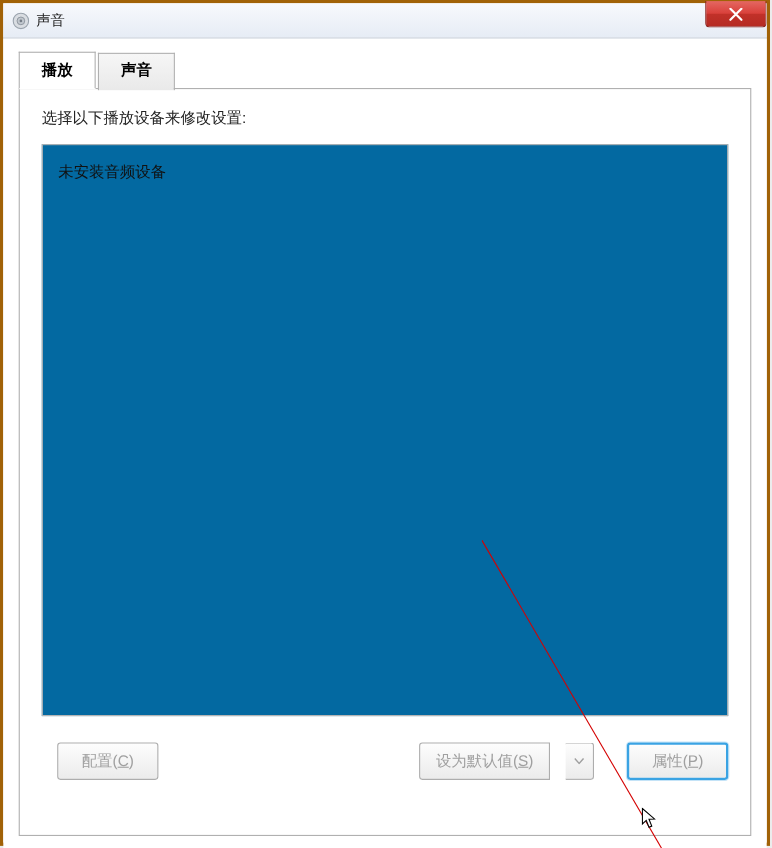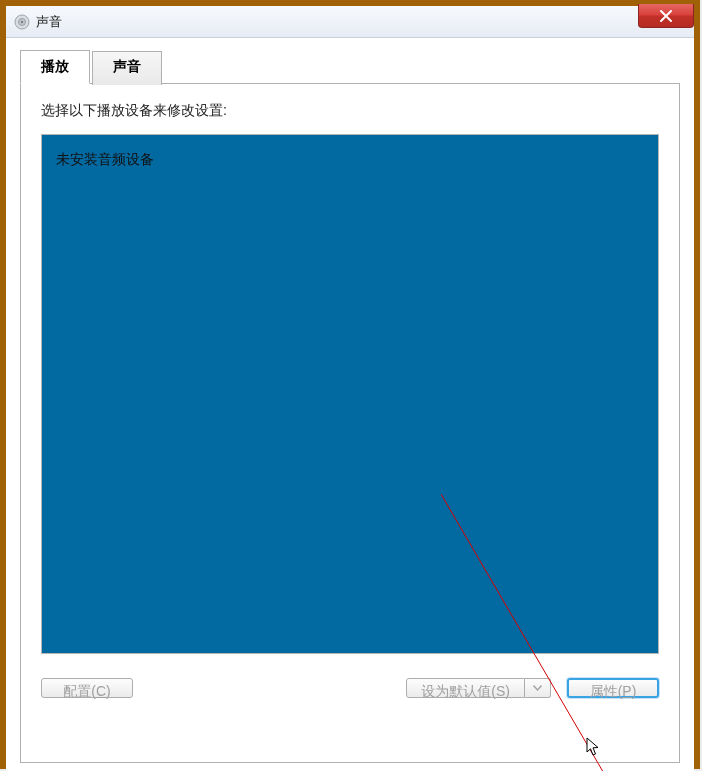--- a/index.html
+++ b/index.html
@@ -8,21 +8,21 @@
       font-size: 13px;
       background: #ececec;
       width: 702px;
       height: 771px;
       overflow: hidden;
     }
     .window {
       width: 700px;
       height: 769px;
       background: #fff;
-      border: 6px solid #a16207;
+      border: 3px solid #a16207;
       position: relative;
     }
     .titlebar {
       height: 32px;
       background: linear-gradient(to bottom, #f7f9fc, #e6ecf5);
       border-bottom: 1px solid #c8d0da;
       display: flex;
       align-items: center;
       padding-left: 8px;
       position: relative;
@@ -109,26 +109,27 @@
       display: flex;
       align-items: center;
       margin-top: 24px;
       gap: 0;
     }
     .btn {
       font-family: inherit;
       font-size: 14px;
       padding: 4px 14px;
       min-width: 92px;
-      height: 20px;
+      height: 34px;
       background: linear-gradient(to bottom, #fdfdfd, #ebebeb);
       border: 1px solid #adadad;
       border-radius: 3px;
       cursor: pointer;
       color: #222;
+      margin-left: 14px;
     }
     .btn.disabled {
       color: #a0a0a0;
       cursor: default;
     }
     .split-btn {
       display: inline-flex;
       margin-left: auto;
       justify-content: center;
     }

